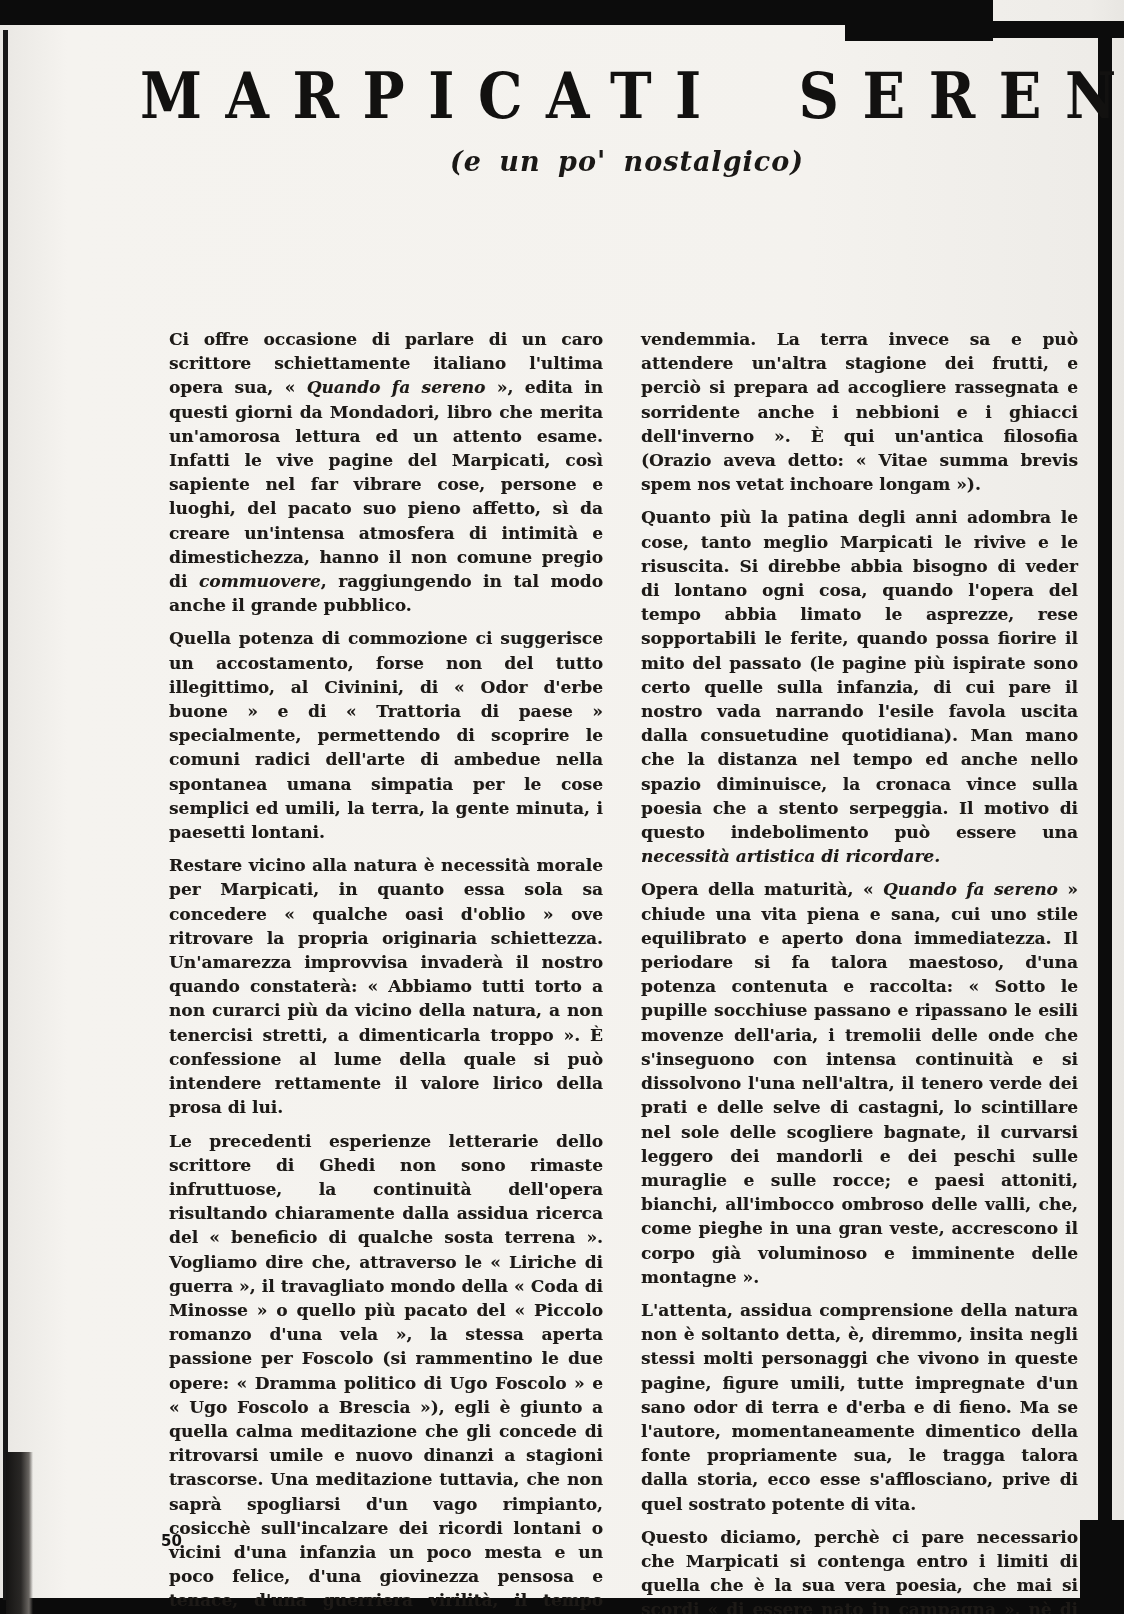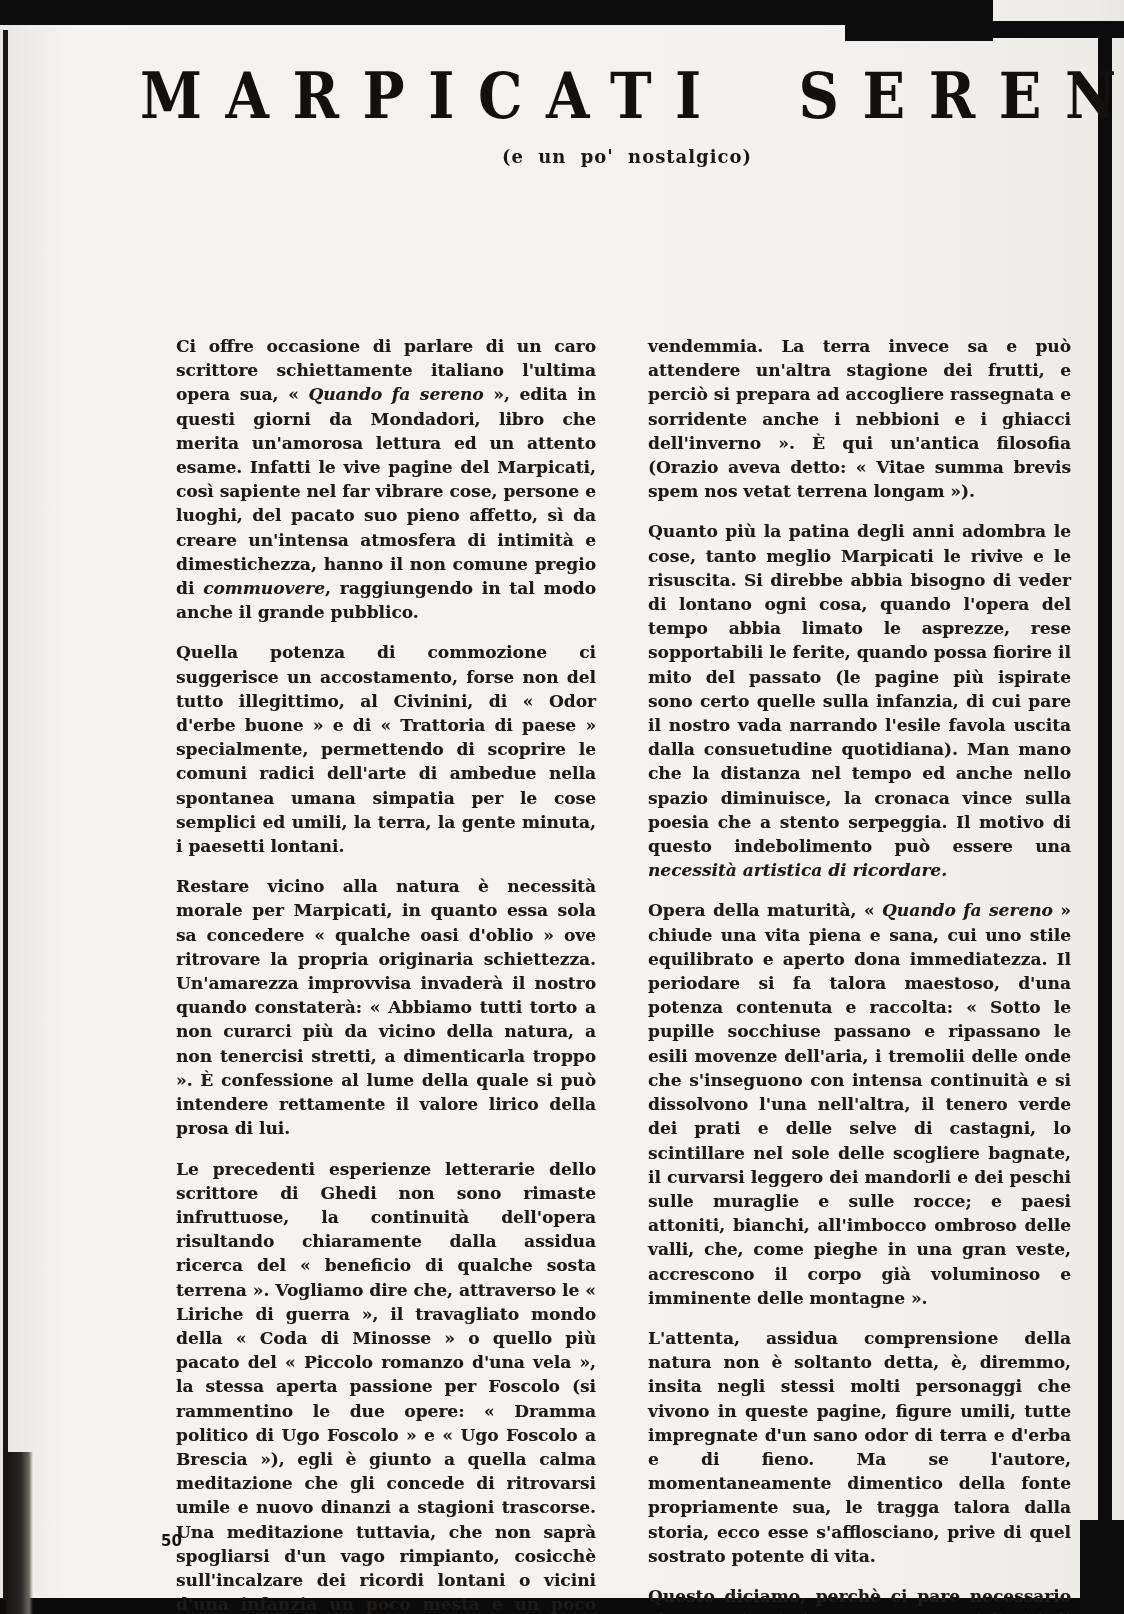--- a/index.html
+++ b/index.html
@@ -45,42 +45,43 @@
     transform: scaleY(1.14);
     transform-origin: top center;
     white-space: nowrap;
     color: #121110;
   }
   .subtitle {
     position: absolute;
     left: 140px; right: 10px; top: 146px;
     text-align: center;
     font-family: "DejaVu Serif", serif;
+    font-style: italic;
     font-weight: bold;
-    font-size: 18px;
+    font-size: 27px;
     letter-spacing: 1px;
     word-spacing: 7px;
     color: #1a1816;
   }
 
   
   .col {
     position: absolute;
     top: 318px;
     font-size: 17px;
     line-height: 24.2px;
     text-align: justify;
     text-justify: inter-word;
     font-weight: bold;
     color: #1d1a17;
     text-shadow: 0.3px 0.3px 0 rgba(30,26,22,0.35);
   }
   .col-left  { left: 160px; width: 452px; }
   .col-right { left: 632px; width: 455px; }
-  .col p { margin: 16px; }
+  .col p { margin: 9px; }
   .col em { font-style: italic; }
   .page-number {
     position: absolute;
     left: 161px; top: 1532px;
     font-family: "DejaVu Sans", sans-serif;
     font-weight: bold;
     font-size: 15px;
     color: #141312;
   }
 </style>
@@ -105,21 +106,21 @@
   <div class="subtitle">(e un po' nostalgico)</div>
 
   <div class="col col-left">
       <p><span>Ci offre occasione di parlare di un caro scrittore schiettamente italiano l'ultima opera sua, « </span><em>Quando fa sereno</em><span> », edita in questi giorni da Mondadori, libro che merita un'amorosa lettura ed un attento esame. Infatti le vive pagine del Marpicati, così sapiente nel far vibrare cose, persone e luoghi, del pacato suo pieno affetto, sì da creare un'intensa atmosfera di intimità e dimestichezza, hanno il non comune pregio di </span><em>commuovere</em><span>, raggiungendo in tal modo anche il grande pubblico.</span></p>
       <p><span>Quella potenza di commozione ci suggerisce un accostamento, forse non del tutto illegittimo, al Civinini, di « Odor d'erbe buone » e di « Trattoria di paese » specialmente, permettendo di scoprire le comuni radici dell'arte di ambedue nella spontanea umana simpatia per le cose semplici ed umili, la terra, la gente minuta, i paesetti lontani.</span></p>
       <p><span>Restare vicino alla natura è necessità morale per Marpicati, in quanto essa sola sa concedere « qualche oasi d'oblio » ove ritrovare la propria originaria schiettezza. Un'amarezza improvvisa invaderà il nostro quando constaterà: « Abbiamo tutti torto a non curarci più da vicino della natura, a non tenercisi stretti, a dimenticarla troppo ». È confessione al lume della quale si può intendere rettamente il valore lirico della prosa di lui.</span></p>
       <p><span>Le precedenti esperienze letterarie dello scrittore di Ghedi non sono rimaste infruttuose, la continuità dell'opera risultando chiaramente dalla assidua ricerca del « beneficio di qualche sosta terrena ». Vogliamo dire che, attraverso le « Liriche di guerra », il travagliato mondo della « Coda di Minosse » o quello più pacato del « Piccolo romanzo d'una vela », la stessa aperta passione per Foscolo (si rammentino le due opere: « Dramma politico di Ugo Foscolo » e « Ugo Foscolo a Brescia »), egli è giunto a quella calma meditazione che gli concede di ritrovarsi umile e nuovo dinanzi a stagioni trascorse. Una meditazione tuttavia, che non saprà spogliarsi d'un vago rimpianto, cosicchè sull'incalzare dei ricordi lontani o vicini d'una infanzia un poco mesta e un poco felice, d'una giovinezza pensosa e tenace, d'una guerriera virilità, il tempo inavvertitamente dispiegherà un velo di nostalgia. Dopo la festosa vendemmiata alla Bassa, il poeta mormora accorato: « È che di noi qualche cosa </span><em>in quei giorni di gioia</em><span> è morto, che non tornerà indietro... La vita corre molto più veloce della natura. E noi avendo sempre fretta e non potendo troppo aspettare, vorremmo che ogni giorno fosse</span></p>
     </div>
 
   <div class="col col-right">
-  <p><span>vendemmia. La terra invece sa e può attendere un'altra stagione dei frutti, e perciò si prepara ad accogliere rassegnata e sorridente anche i nebbioni e i ghiacci dell'inverno ». È qui un'antica filosofia (Orazio aveva detto: « Vitae summa brevis spem nos vetat terrena longam »).</span></p>
+  <p><span>vendemmia. La terra invece sa e può attendere un'altra stagione dei frutti, e perciò si prepara ad accogliere rassegnata e sorridente anche i nebbioni e i ghiacci dell'inverno ». È qui un'antica filosofia (Orazio aveva detto: « Vitae summa brevis spem nos vetat inchoare longam »).</span></p>
       <p><span>Quanto più la patina degli anni adombra le cose, tanto meglio Marpicati le rivive e le risuscita. Si direbbe abbia bisogno di veder di lontano ogni cosa, quando l'opera del tempo abbia limato le asprezze, rese sopportabili le ferite, quando possa fiorire il mito del passato (le pagine più ispirate sono certo quelle sulla infanzia, di cui pare il nostro vada narrando l'esile favola uscita dalla consuetudine quotidiana). Man mano che la distanza nel tempo ed anche nello spazio diminuisce, la cronaca vince sulla poesia che a stento serpeggia. Il motivo di questo indebolimento può essere una </span><em>necessità artistica di ricordare.</em></p>
       <p><span>Opera della maturità, « </span><em>Quando fa sereno</em><span> » chiude una vita piena e sana, cui uno stile equilibrato e aperto dona immediatezza. Il periodare si fa talora maestoso, d'una potenza contenuta e raccolta: « Sotto le pupille socchiuse passano e ripassano le esili movenze dell'aria, i tremolii delle onde che s'inseguono con intensa continuità e si dissolvono l'una nell'altra, il tenero verde dei prati e delle selve di castagni, lo scintillare nel sole delle scogliere bagnate, il curvarsi leggero dei mandorli e dei peschi sulle muraglie e sulle rocce; e paesi attoniti, bianchi, all'imbocco ombroso delle valli, che, come pieghe in una gran veste, accrescono il corpo già voluminoso e imminente delle montagne ».</span></p>
       <p><span>L'attenta, assidua comprensione della natura non è soltanto detta, è, diremmo, insita negli stessi molti personaggi che vivono in queste pagine, figure umili, tutte impregnate d'un sano odor di terra e d'erba e di fieno. Ma se l'autore, momentaneamente dimentico della fonte propriamente sua, le tragga talora dalla storia, ecco esse s'afflosciano, prive di quel sostrato potente di vita.</span></p>
       <p><span>Questo diciamo, perchè ci pare necessario che Marpicati si contenga entro i limiti di quella che è la sua vera poesia, che mai si scordi « di essere nato in campagna », nè di quei suoi « vasti sentori di prati », nè di quella indefinita « nostalgia di luoghi perduti o lontani », che hanno resa cara, specialmente a noi giovani, la sua sensibile arte.</span></p>
     </div>
 
   <div class="page-number">50</div>
 
 </div>
 

